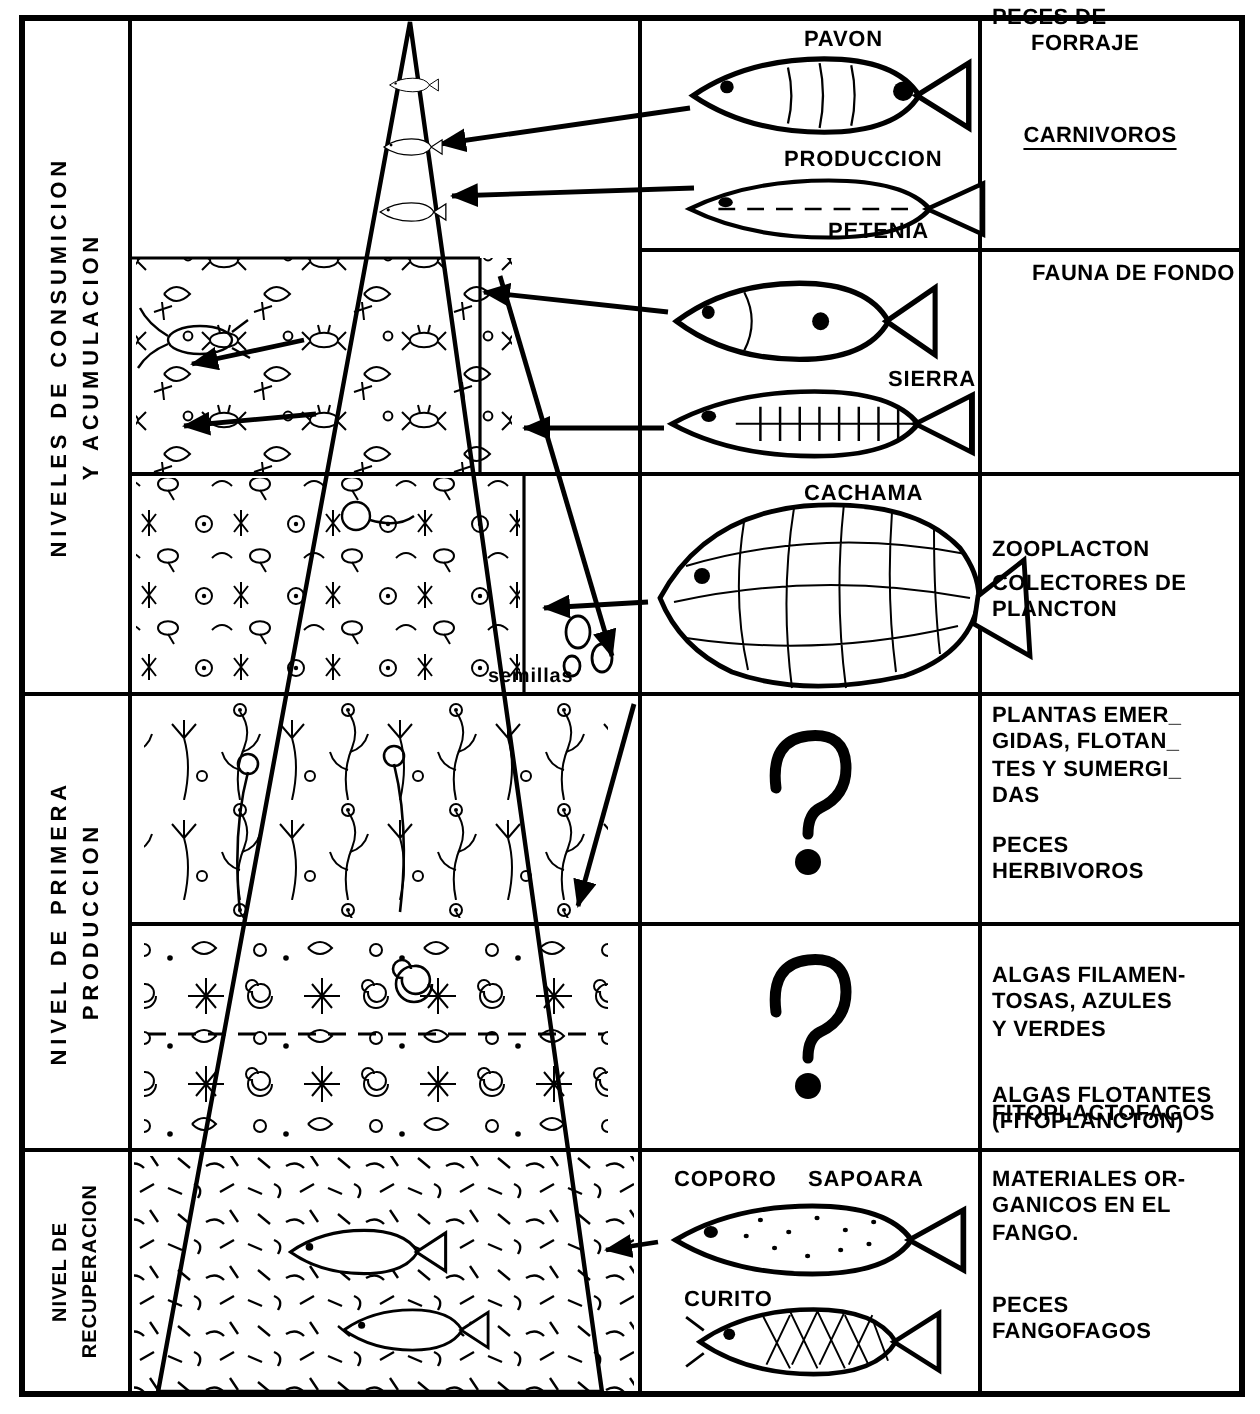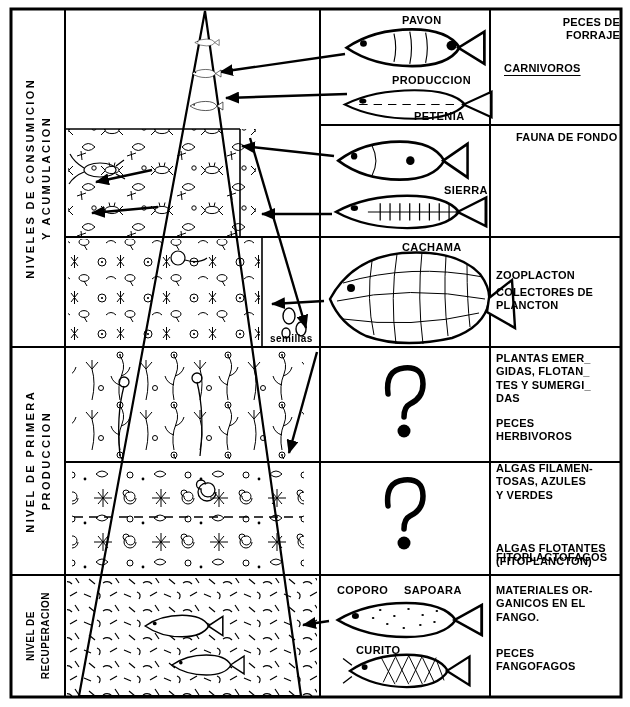--- a/index.html
+++ b/index.html
@@ -236,39 +236,39 @@
   <div class="vcol tight" style="top:577px; height:118px;">
     <span class="vtext">NIVEL DE</span>
     <span class="vtext">RECUPERACION</span>
   </div>
 
   <div class="lbl" style="left:402px; top:14px;">PAVON</div>
   <div class="lbl" style="left:392px; top:74px;">PRODUCCION</div>
   <div class="lbl" style="left:414px; top:110px;">PETENIA</div>
   <div class="lbl" style="left:432px; top:184px;margin-left:12px;">SIERRA</div>
   <div class="lbl" style="left:402px; top:241px;">CACHAMA</div>
-  <div class="lbl small" style="left:270px; top:333px;">semillas</div>
+  <div class="lbl small" style="left:244px; top:333px;">semillas</div>
   <div class="lbl" style="left:337px; top:584px;">COPORO</div>
   <div class="lbl" style="left:404px; top:584px;">SAPOARA</div>
-  <div class="lbl" style="left:356px; top:644px;">CURITO</div>
-
-  <div class="rtext" style="top:16px;text-align:right;">PECES DE
+  <div class="lbl" style="left:342px; top:644px;">CURITO</div>
+
+  <div class="rtext" style="top:3px;">PECES DE
       FORRAJE</div>
-  <div class="rtext ul" style="top:62px; left:504px;">CARNIVOROS</div>
+  <div class="rtext ul" style="top:62px; left:488px;text-align:center;">CARNIVOROS</div>
   <div class="rtext" style="top:131px;padding-left:20px;">FAUNA DE FONDO</div>
   <div class="rtext" style="top:244px;margin-top:25px;">ZOOPLACTON</div>
   <div class="rtext" style="top:352px;">PLANTAS EMER_
 GIDAS, FLOTAN_
 TES Y SUMERGI_
 DAS</div>
   <div class="rtext" style="top:286px;">COLECTORES DE
 PLANCTON</div>
   <div class="rtext" style="top:417px;">PECES
 HERBIVOROS</div>
-  <div class="rtext" style="top:462px;">ALGAS FILAMEN-
+  <div class="rtext" style="top:482px;">ALGAS FILAMEN-
 TOSAS, AZULES
 Y VERDES</div>
   <div class="rtext" style="top:542px;">ALGAS FLOTANTES
 (FITOPLANCTON)</div>
   <div class="rtext" style="top:551px;">FITOPLACTOFAGOS</div>
   <div class="rtext" style="top:584px;">MATERIALES OR-
 GANICOS EN EL
 FANGO.</div>
   <div class="rtext" style="top:647px;">PECES
 FANGOFAGOS</div>

